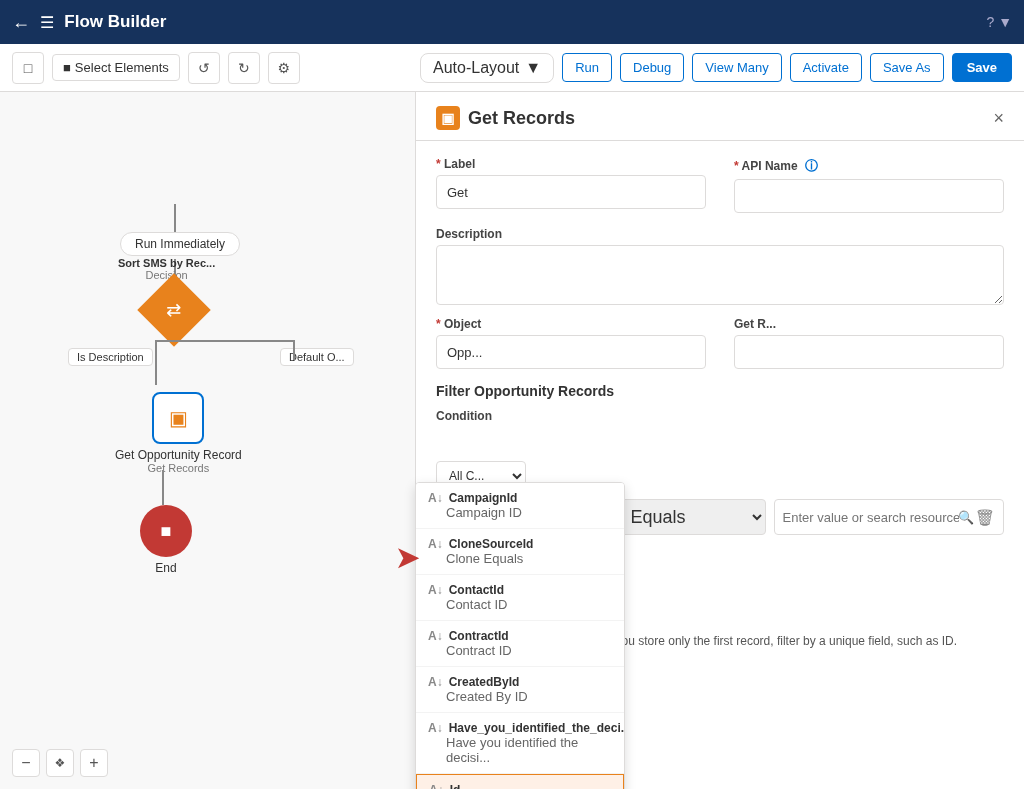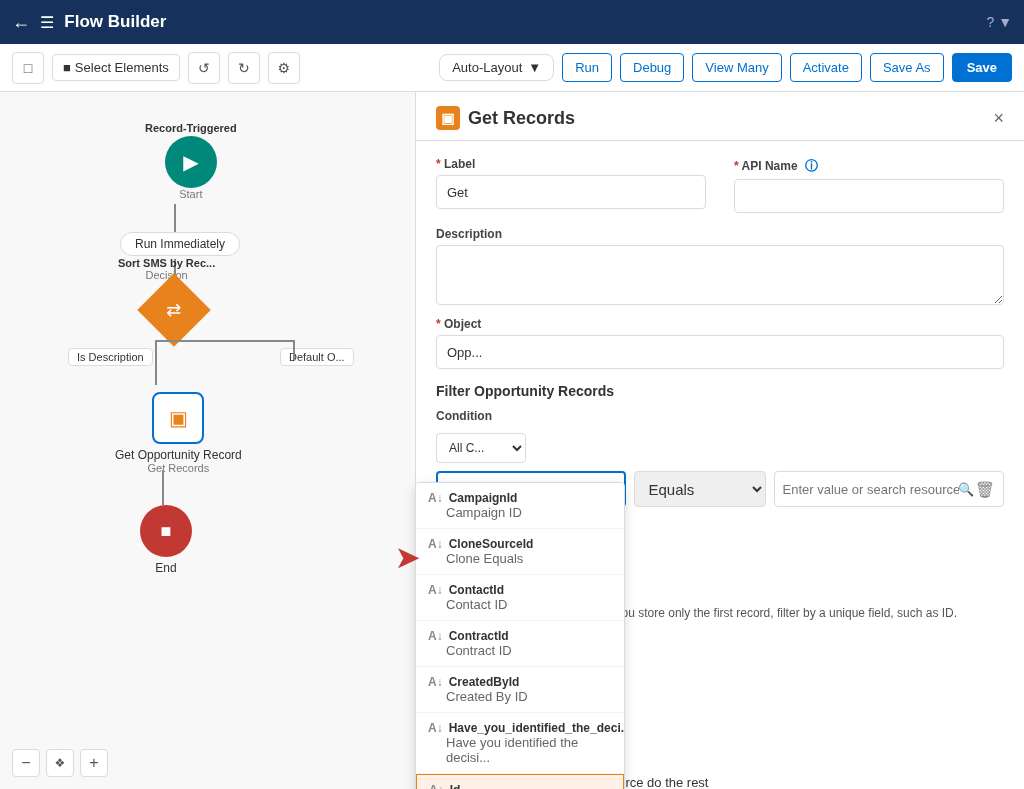--- a/index.html
+++ b/index.html
@@ -55,21 +55,21 @@
       font-size: 14px;
       color: #555;
     }
     .toolbar-spacer { flex: 1; }
     .auto-layout-btn {
       border: 1px solid #dddbda;
       background: white;
       padding: 5px 12px;
       border-radius: 8px;
       cursor: pointer;
-      font-size: 13px;
+      font-size: 16px;
       color: #333;
       display: flex;
       align-items: flex-start;
       gap: 6px;
     }
     .btn-run, .btn-debug, .btn-viewtests, .btn-activate, .btn-save-as {
       border: 1px solid #0070d2;
       background: white;
       padding: 6px 12px;
       border-radius: 4px;
@@ -312,21 +312,21 @@
       font-size: 13px;
       color: #333;
       height: 36px;
       background: white;
     }
 
     .operator-select {
       border: 1px solid #dddbda;
       border-radius: 4px;
       padding: 6px 10px;
-      font-size: 15px;
+      font-size: 18px;
       color: #333;
       height: 36px;
       min-width: 100px;
     }
     .value-input-wrap {
       display: flex;
       align-items: center;
       flex: 1;
       border: 1px solid #dddbda;
       border-radius: 4px;
@@ -463,20 +463,21 @@
 
     .filter-select-mini {
       border: 1px solid #dddbda;
       border-radius: 4px;
       padding: 4px 8px;
       font-size: 12px;
       height: 30px;
       color: #333;
       background: white;
       min-width: 80px;
+      margin-top: 28px;
     }
   </style>
 </head>
 <body>
 
 <div class="header">
   <span class="header-back">←</span>
   <span class="header-icon">☰</span>
   <span class="header-title">Flow Builder</span>
   <span class="header-help">? ▼</span>
@@ -501,27 +502,20 @@
   <button class="btn-viewtests">View Many</button>
   <button class="btn-activate">Activate</button>
   <button class="btn-save-as">Save As</button>
   <button class="btn-save">Save</button>
 </div>
 
 <div class="canvas-area">
 
   <div class="flow-canvas">
 
-    <div class="node" style="top:30px; left:145px;">
-      <div style="font-size:11px; color:#333; font-weight:600; margin-bottom:2px;">Record-Triggered</div>
-      <div class="node-circle node-circle-teal">
-        <span style="color:white; font-size:20px;">▶</span>
-      </div>
-      <div class="node-sublabel">Start</div>
-    </div>
 
     <div class="connector-line" style="top:112px; left:174px; height:28px;"></div>
 
     <div style="position:absolute; top:140px; left:120px;">
       <div class="pill-btn">Run Immediately</div>
     </div>
 
     <div class="connector-line" style="top:167px; left:174px; height:22px;"></div>
 
     <div style="position:absolute; top:165px; left:118px; text-align:center;">
@@ -594,20 +588,24 @@
 
       <div class="form-group" style="margin-bottom:12px;">
         <label class="form-label">Description</label>
         <textarea class="form-textarea" style=""></textarea>
       </div>
 
       <div class="form-row">
         <div class="form-group">
           <label class="form-label"><span class="required">*</span> Object</label>
           <input class="form-input" value="Opp..." style="">
+        </div>
+        <div class="form-group">
+          <label class="form-label">Get R...</label>
+          <input class="form-input" value="" style="">
         </div>
       </div>
 
       <div class="section-title">Filter Opportunity Records</div>
 
       <div class="form-row" style="align-items:center; margin-bottom:8px;">
         <div class="form-group" style="max-width:90px;">
           <label class="filter-condition-label">Condition</label>
           <select class="filter-select-mini">
             <option>All C...</option>

